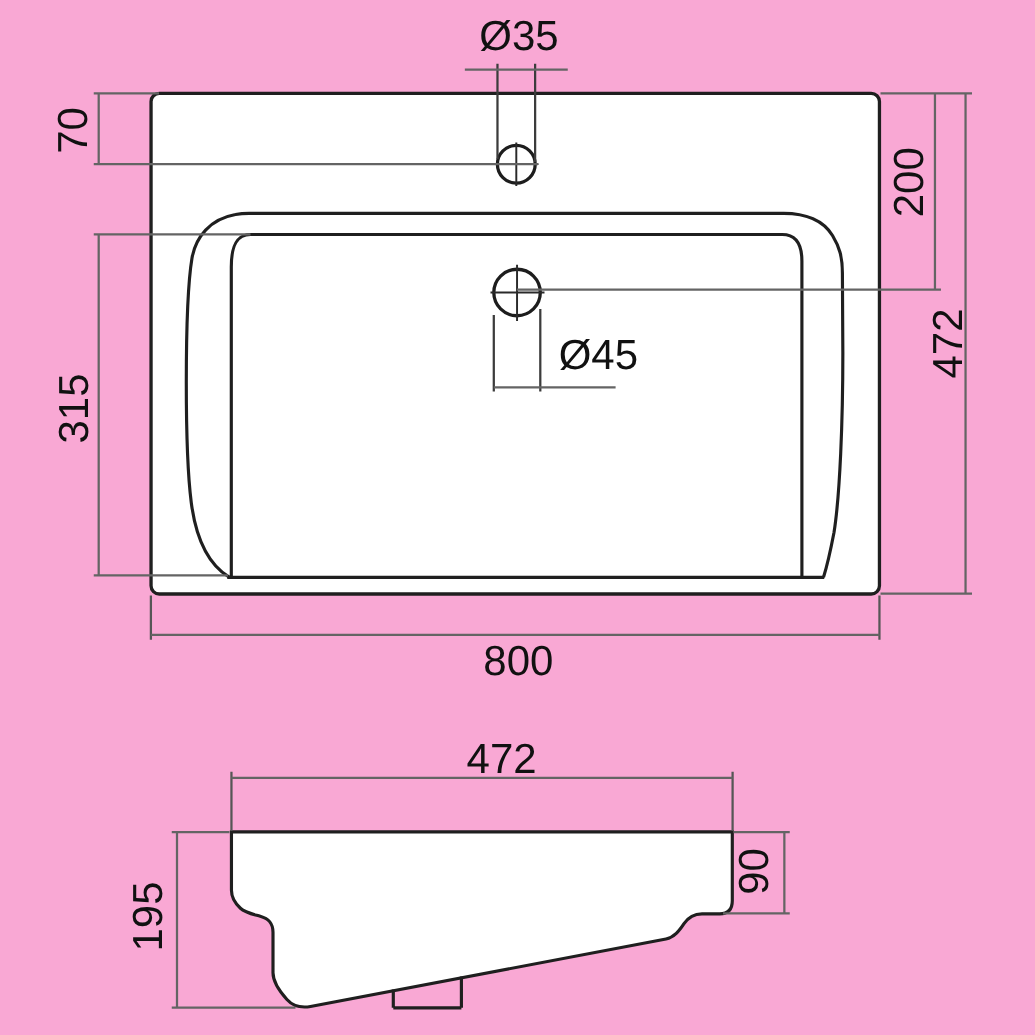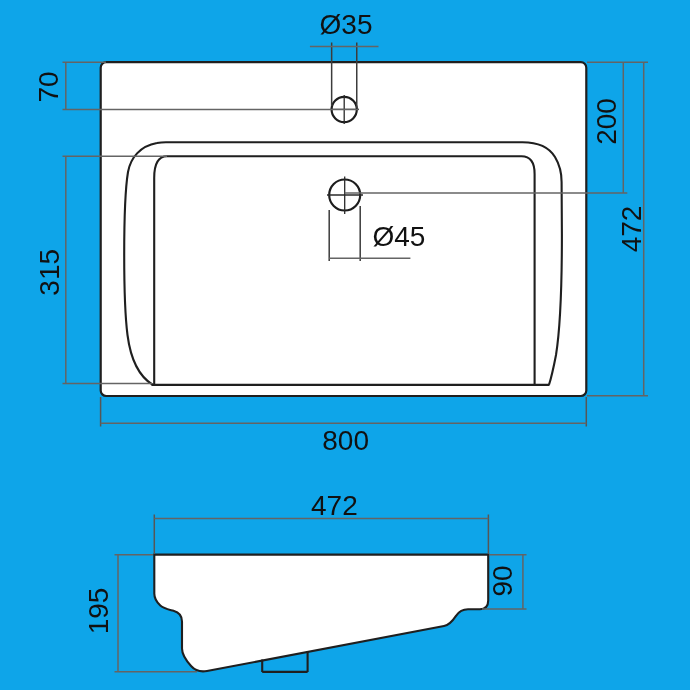--- a/index.html
+++ b/index.html
@@ -1,16 +1,16 @@
 <!DOCTYPE html>
 <html><head>
 <meta charset="utf-8">
 <style>
   html,body{margin:0;padding:0;background:#ffffff;}
-  .page{width:690px;height:690px;position:relative;background:#0ea5e9;overflow:hidden;}
+  .page{width:690px;height:690px;position:relative;background:#f9a8d4;overflow:hidden;}
   svg{display:block;}
   text{font-family:"Liberation Sans",sans-serif;fill:#111;}
 </style>
 </head>
 <body>
 <div class="page">
 <svg width="690" height="690" viewBox="0 0 690 690">
 
   <rect x="100.7" y="62.2" width="485.6" height="333.8" rx="5.5" fill="#fff" stroke="#1f1f1f" stroke-width="2.2"></rect>
 

